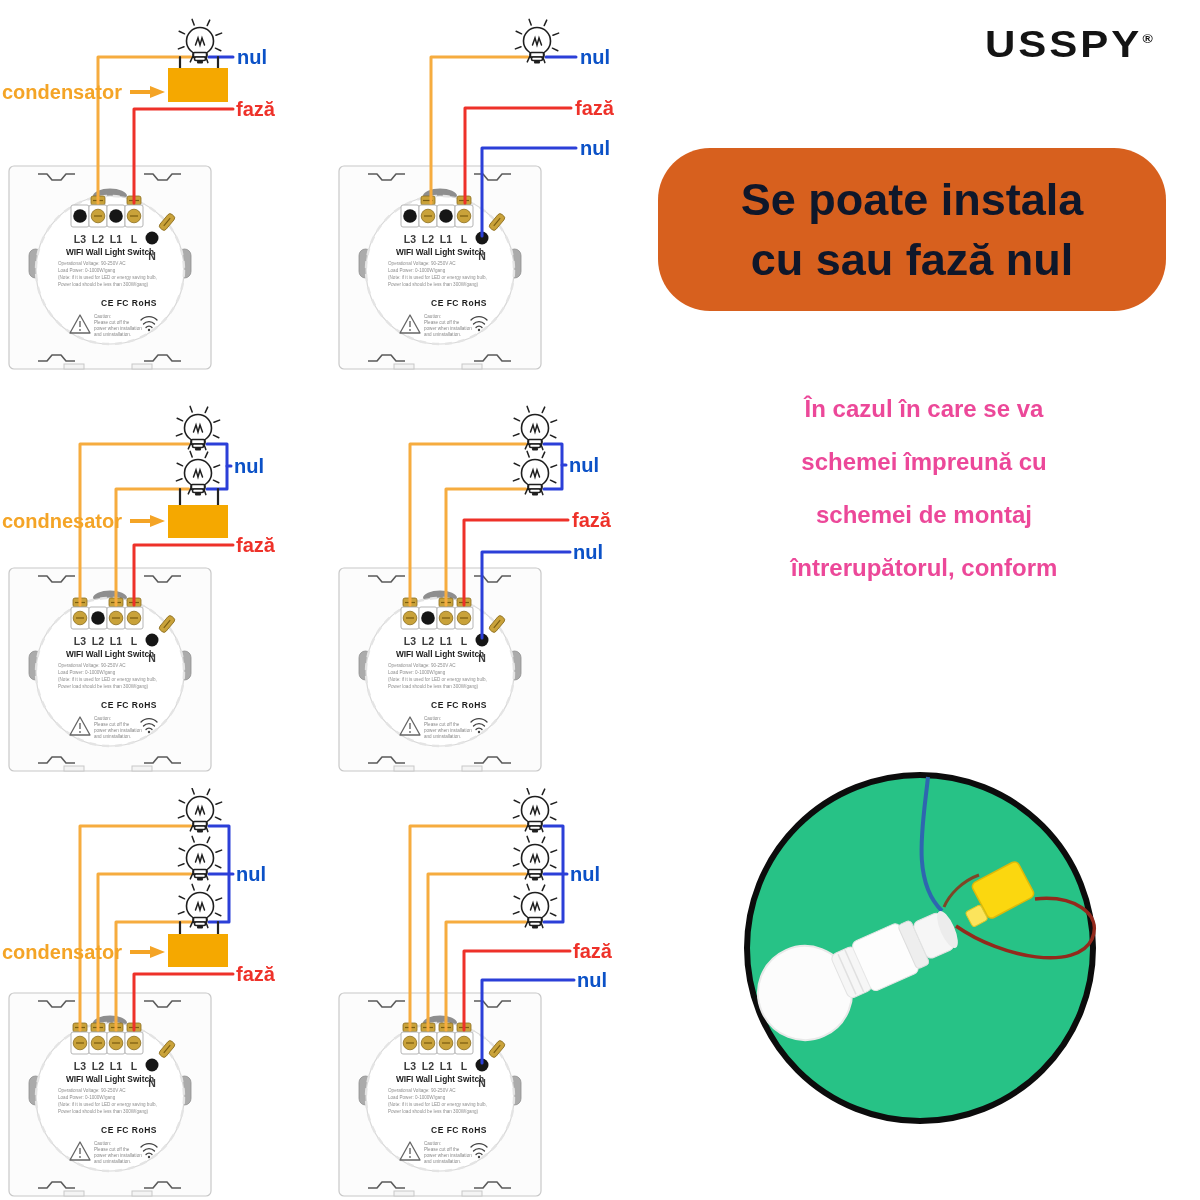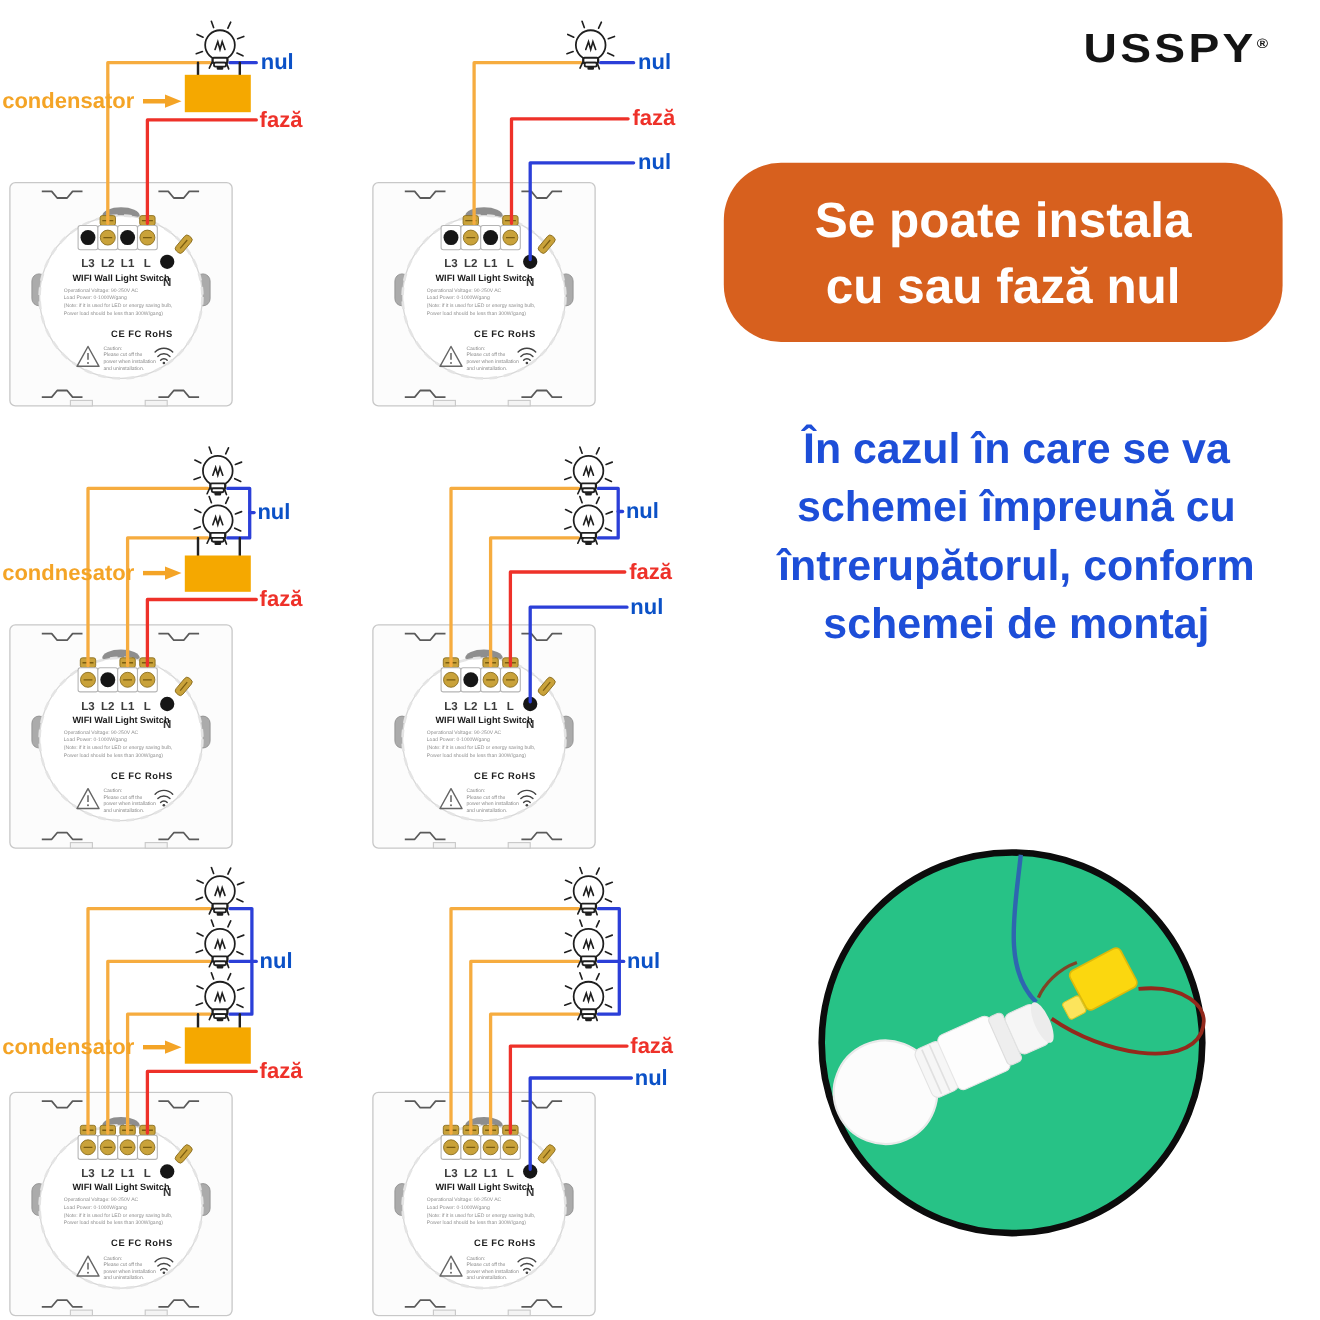--- a/index.html
+++ b/index.html
@@ -48,23 +48,23 @@
   .cond-head{fill:#f4a426;}
   .bulb{stroke:#1f1f1f;fill:none;stroke-width:1.5;stroke-linecap:round;}
   .bulbfill{fill:#ffffff;stroke:#1f1f1f;stroke-width:1.6;}
 
   
   .logo{position:absolute;left:985px;top:20px;width:200px;height:52px;color:#141414;
         font-weight:900;font-size:42px;letter-spacing:3px;transform:scaleY(.88);}
   .logo .reg{font-size:14px;vertical-align:super;letter-spacing:0;}
   .banner{position:absolute;left:658px;top:148px;width:508px;height:163px;background:#d7601e;
           border-radius:52px;display:flex;flex-direction:column;justify-content:center;align-items:center;}
-  .banner div{color:#ffffff;font-weight:700;font-size:45px;line-height:60px;text-align:right;}
+  .banner div{color:#0f172a;font-weight:700;font-size:45px;line-height:60px;text-align:right;}
   .desc{position:absolute;left:648px;top:382px;width:552px;text-align:center;}
-  .desc div{color:#1d4ed8;font-weight:700;font-size:39px;line-height:53px;}
+  .desc div{color:#ec4899;font-weight:700;font-size:24px;line-height:53px;}
   .photo{position:absolute;left:735px;top:763px;}
 </style>
 </head>
 <body>
 
 <div class="page">
 
   <div id="diagram-grid">
       <div class="cell" style="left: 0px; top: 8px; height: 382px;">
         <svg class="switch-svg" width="204" height="205" viewBox="0 0 204 205" style="left: 8px; top: 157px;">
@@ -833,22 +833,22 @@
   <div class="logo"><span>USSPY</span><span class="reg">®</span></div>
 
   <div class="banner">
     <div>Se poate instala</div>
     <div>cu sau fază nul</div>
   </div>
 
   <div class="desc">
     <div>În cazul în care se va</div>
     <div>schemei împreună cu</div>
+    <div>schemei de montaj</div>
     <div>întrerupătorul, conform</div>
-    <div>schemei de montaj</div>
   </div>
 
   <svg class="photo" width="380" height="380" viewBox="0 0 380 380">
     <circle cx="185" cy="185" r="173" fill="#27c286" stroke="#0c0c0c" stroke-width="6"></circle>
     <path d="M193 14 C 188 62 176 118 207 148" stroke="#2e66b0" stroke-width="4" fill="none"></path>
     <path d="M221 163 C 268 196 342 208 357 176 C 368 150 338 132 300 136" stroke="#93291c" stroke-width="3.5" fill="none"></path>
     <path d="M244 112 C 227 118 214 132 209 144" stroke="#7e4526" stroke-width="3" fill="none"></path>
     <g transform="translate(70,230) rotate(-24)">
       <circle cx="0" cy="0" r="47" fill="#fcfcfc" stroke="#e9e9e9" stroke-width="2"></circle>
       <rect x="38" y="-24" width="26" height="48" rx="6" fill="#f6f6f6" stroke="#e2e2e2"></rect>

